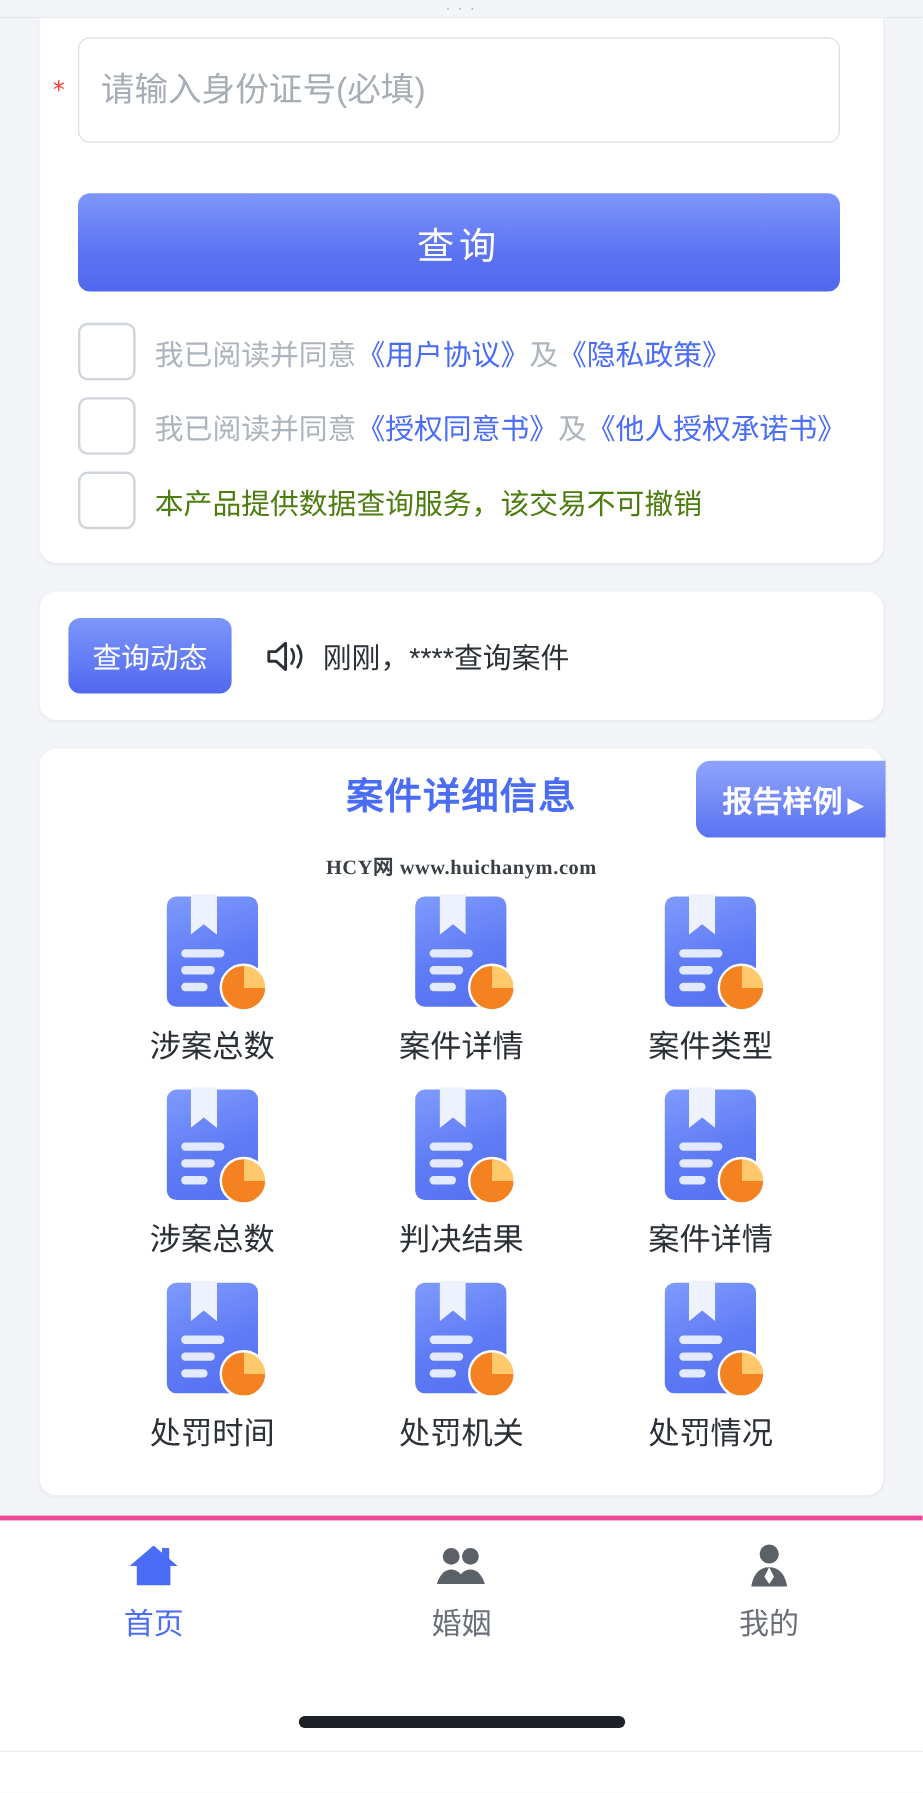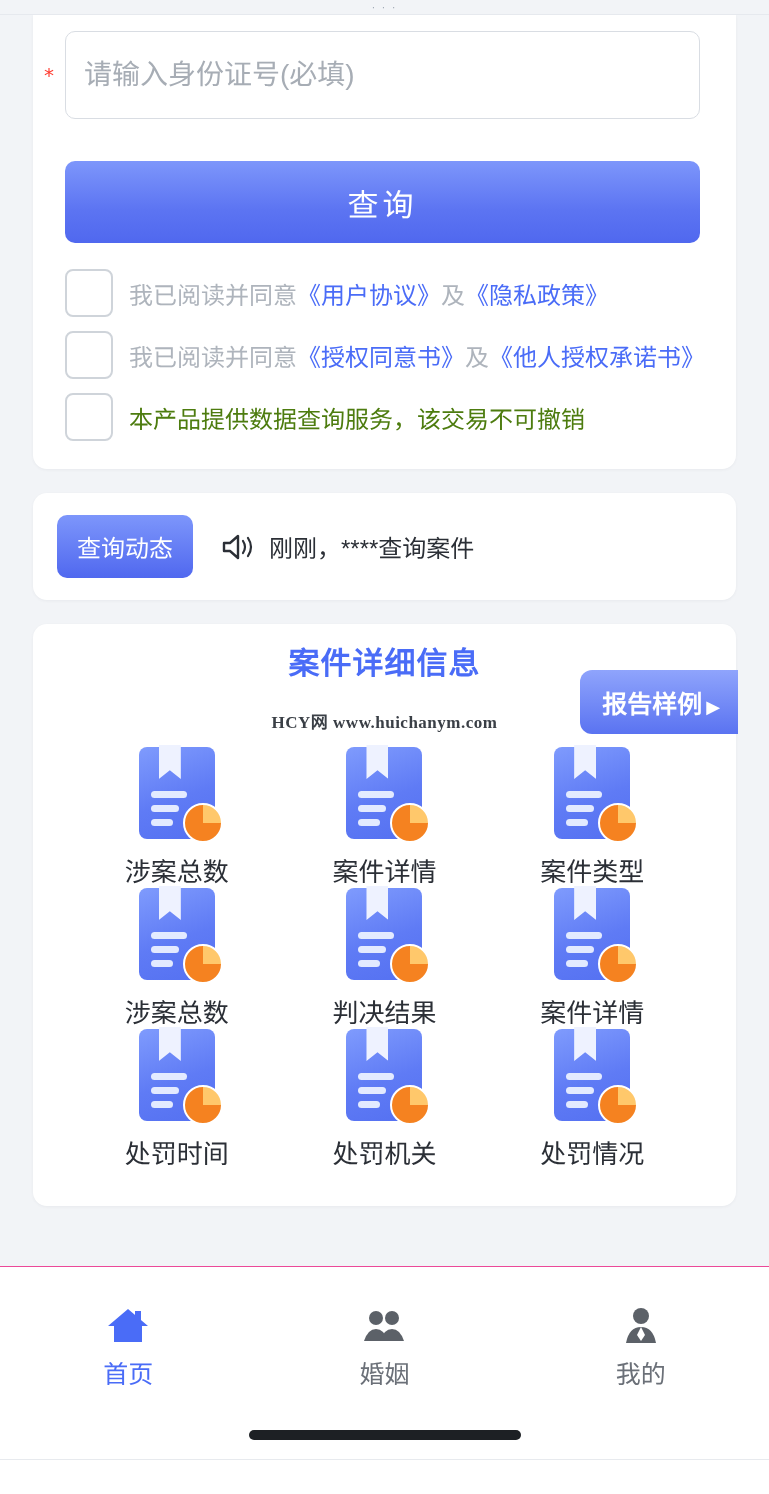--- a/index.html
+++ b/index.html
@@ -188,37 +188,37 @@
     right: -2px;
     top: 10px;
     background: linear-gradient(180deg, #8fa4fc 0%, #5a73f1 100%);
     color: #fff;
     font-size: 25px;
     font-weight: bold;
     border-radius: 12px 0 0 12px;
     padding: 14px 18px 14px 22px;
     white-space: nowrap;
     cursor: pointer;
-    margin-top: 36px;
   }
   .sample-btn .arr { font-size: 18px; margin-left: 4px; }
 
   .watermark {
     text-align: center;
     font-family: "Liberation Serif", "DejaVu Serif", serif;
     font-size: 17px;
     font-weight: bold;
     color: #3a3f46;
     margin: -12px 0 6px 0;
     letter-spacing: 0.5px;
   }
 
   .grid {
     display: grid;
     grid-template-columns: repeat(3, 1fr);
+    row-gap: 20px;
     padding: 8px 40px 0 40px;
     text-align: center;
   }
   .grid-item {
     display: flex;
     flex-direction: column;
     align-items: center;
     cursor: pointer;
   }
   .doc-icon {
@@ -268,23 +268,23 @@
     margin-top: 12px;
     font-size: 26px;
     color: #2b2f36;
   }
 
   
   .tabbar {
     flex: 0 0 auto;
     height: 132px;
     background: #ffffff;
-    border-top: 1px solid #ec4899;
-    display: flex;
-    align-items: center;
+    border-top: 4px solid #ec4899;
+    display: flex;
+    align-items: flex-start;
     padding-top: 12px;
   }
   .tab {
     flex: 1 1 0;
     display: flex;
     flex-direction: column;
     align-items: center;
     cursor: pointer;
   }
   .tab-ico {

